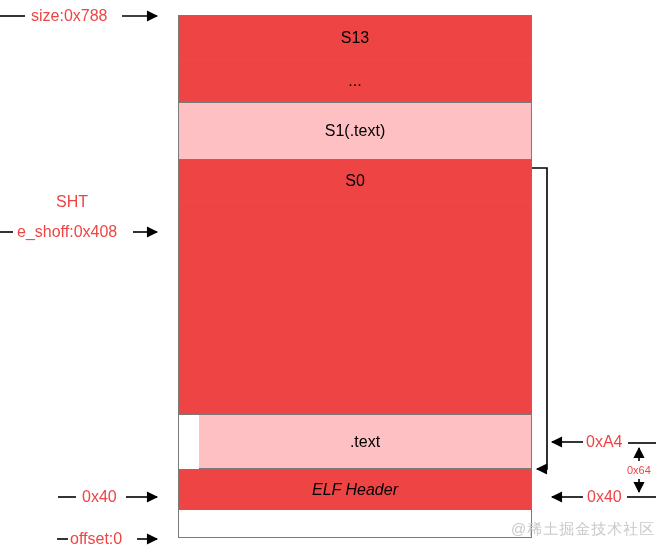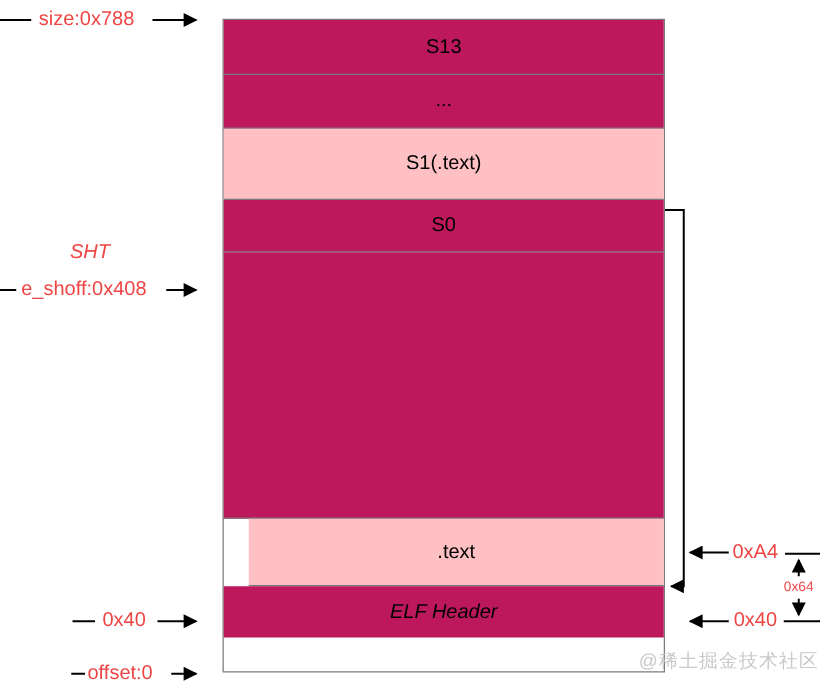--- a/index.html
+++ b/index.html
@@ -22,40 +22,40 @@
     border:1px solid #7a7a7a;
     box-sizing:border-box;
     display:flex; flex-direction:column;
     background:#ffffff;
   }
   .row {
     display:flex; align-items:center; justify-content:center;
     border-bottom:1px solid #7a7a7a;
     box-sizing:border-box;
     font-size:16px; color:#000;
-    background:#be185d;
+    background:#ef4444;
   }
   .row:last-child { border-bottom:none;font-style:italic; }
   .row.pink { background:#ffc0c4; }
   .r-s13 { height:44px; }
   .r-dots { height:43px; }
   .r-s2 { height:43px; }
   .r-s1 { height:57px; }
   .r-s0 { height:42px; }
   .r-gap { height:213px; }
   .r-text { height:54px;margin-left:20px; }
   .r-elf { height:41px; }
   .lbl {
     position:absolute;
     transform:translateY(-50%);
     font-size:16px; color:#ef4444;
     white-space:nowrap; line-height:1;
   }
   .lbl-size   { left:31px;  top:16px; }
-  .lbl-sht    { left:56px;  top:202px;font-style:italic; }
+  .lbl-sht    { left:56px;  top:202px; }
   .lbl-eshoff { left:17px;  top:232px; }
   .lbl-0x40l  { left:82px;  top:497px; }
   .lbl-offset { left:70px;  top:539px; }
   .lbl-0xa4   { left:586px; top:442px; }
   .lbl-0x40r  { left:587px; top:497px; }
   .lbl-0x64   { left:627px; top:470px; font-size:11px; }
   .watermark {
     position:absolute;
     left:511px; top:529px;
     transform:translateY(-50%);

